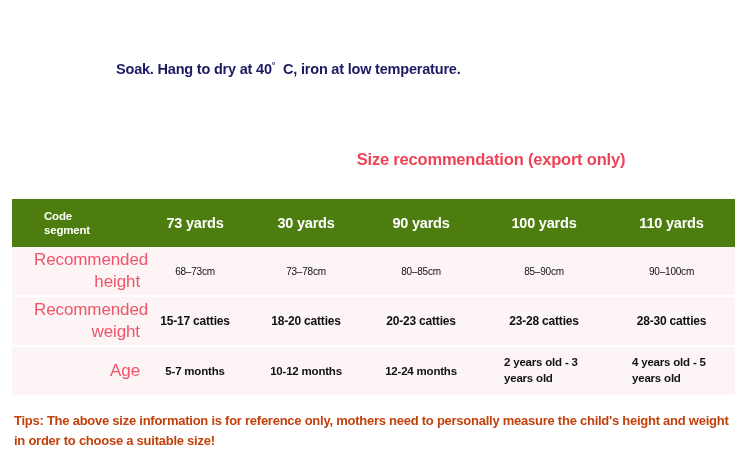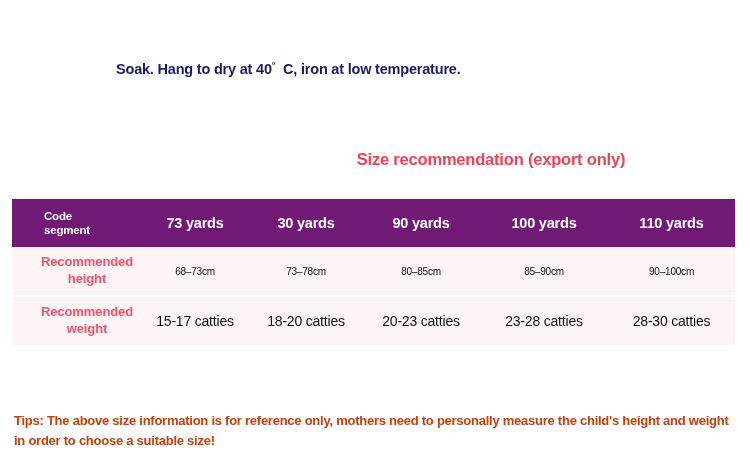--- a/index.html
+++ b/index.html
@@ -82,21 +82,21 @@
   .size-table {
     position: absolute;
     left: 12px;
     top: 199px;
     width: 723px;
     border-collapse: collapse;
     table-layout: fixed;
   }
 
   .size-table tr.header-row {
-    background: #701a75;
+    background: #4d7c0f;
   }
   .size-table tr.header-row td {
     color: #ffffff;
     font-size: 14.5px;
     font-weight: bold;
     height: 48px;
     vertical-align: middle;
     text-align: center;
     letter-spacing: -0.2px;
     padding: 0;
@@ -116,36 +116,36 @@
   }
   .size-table tr.data-row td {
     height: 48px;
     vertical-align: middle;
     text-align: center;
     color: #111111;
     padding: 0;
   }
   .size-table tr.data-row td.label-col {
     color: #ef5569;
-    font-size: 13px;
-    font-weight: bold;
+    font-size: 17px;
+    font-weight: normal;
     line-height: 1.3;
-    text-align: center;
+    text-align: right;
     padding-left: 22px;
     letter-spacing: -0.1px;
   }
 
   .r-height td.value-col {
     font-size: 10px;
     font-weight: normal;
     letter-spacing: -0.2px;
   }
   .r-weight td.value-col {
-    font-size: 14px;
-    font-weight: normal;
+    font-size: 12px;
+    font-weight: bold;
     letter-spacing: -0.2px;
   }
   .r-age td.value-col {
     font-size: 11.5px;
     font-weight: bold;
     letter-spacing: -0.2px;
   }
   .r-age td.value-col.wrap-cell {
     text-align: left;
     padding-left: 24px;
@@ -230,18 +230,26 @@
           <span>Recommended</span><br>
           <span>weight</span>
         </td>
         <td class="value-col">15-17 catties</td>
         <td class="value-col">18-20 catties</td>
         <td class="value-col">20-23 catties</td>
         <td class="value-col">23-28 catties</td>
         <td class="value-col">28-30 catties</td>
       </tr>
 
+      <tr class="data-row r-age">
+        <td class="label-col">Age</td>
+        <td class="value-col">5-7 months</td>
+        <td class="value-col">10-12 months</td>
+        <td class="value-col">12-24 months</td>
+        <td class="value-col wrap-cell">2 years old - 3 years old</td>
+        <td class="value-col wrap-cell">4 years old - 5 years old</td>
+      </tr>
     </tbody>
   </table>
 
   <div class="tips">Tips: The above size information is for reference only, mothers need to personally measure the child's height and weight in order to choose a suitable size!</div>
 
 </div>
 
 </body></html>

